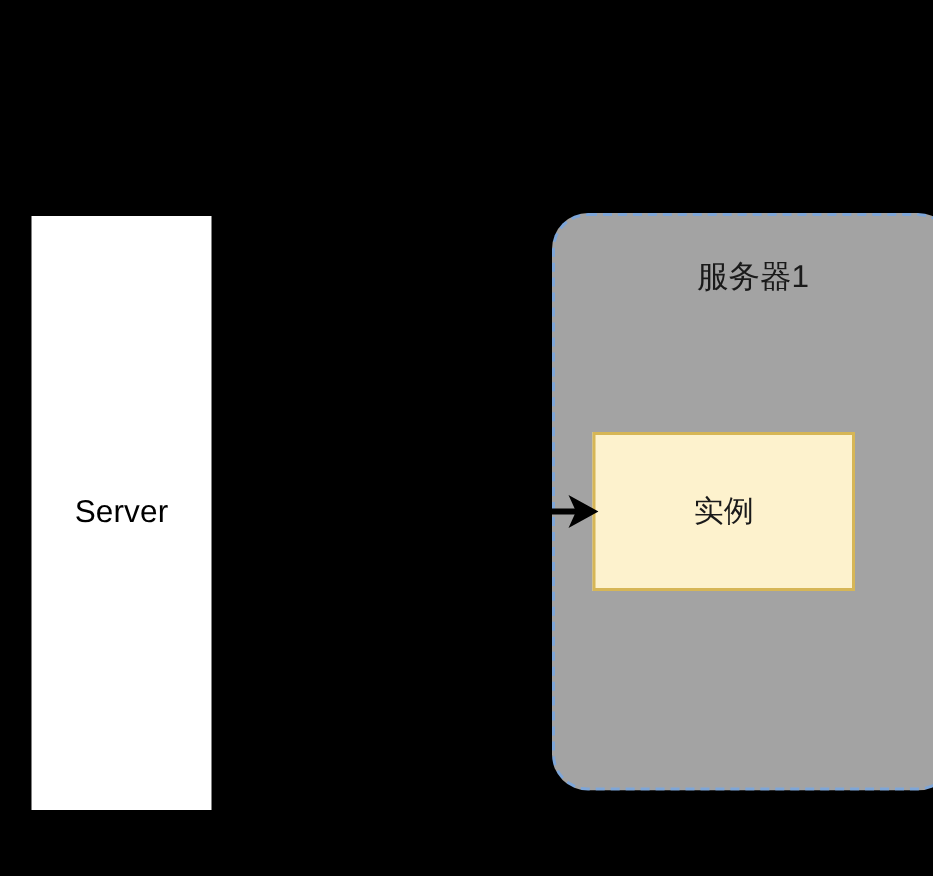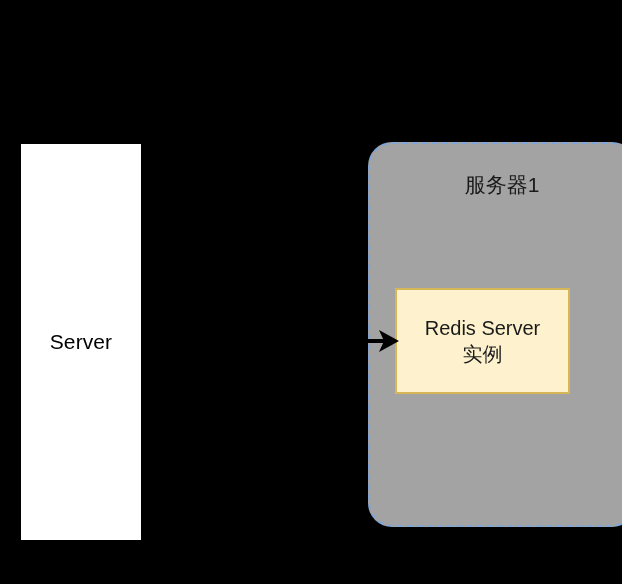--- a/index.html
+++ b/index.html
@@ -101,21 +101,20 @@
 
   <div class="client-box">
     <span class="client-label">Server</span>
   </div>
 
   <div class="server-box">
     <div class="server-title">服务器1</div>
   </div>
 
   <div class="redis-box">
-    <div class="redis-line">Redis Server</div>
     <div class="redis-line">实例</div>
   </div>
 
   <svg class="arrow" viewBox="0 0 42 28">
     <line x1="0" y1="14" x2="28" y2="14" stroke="#000000" stroke-width="4"></line>
     <polygon points="42,14 22,25 27,14 22,3" fill="#000000"></polygon>
   </svg>
 
 </div>
 

